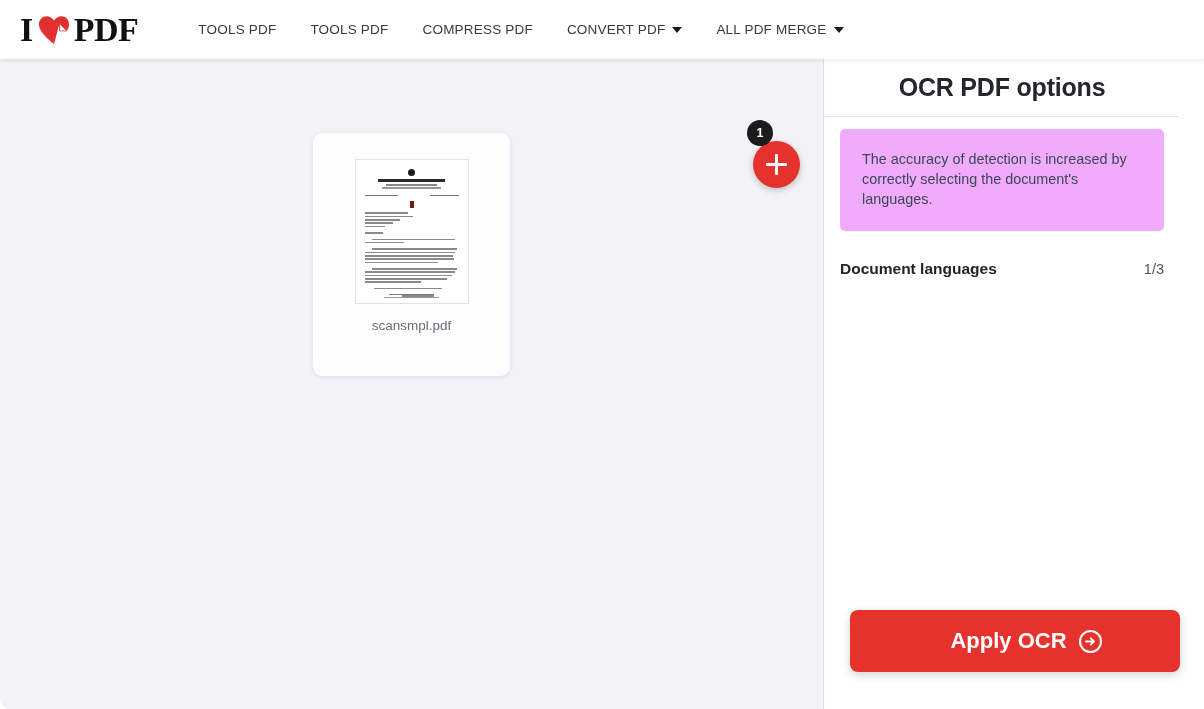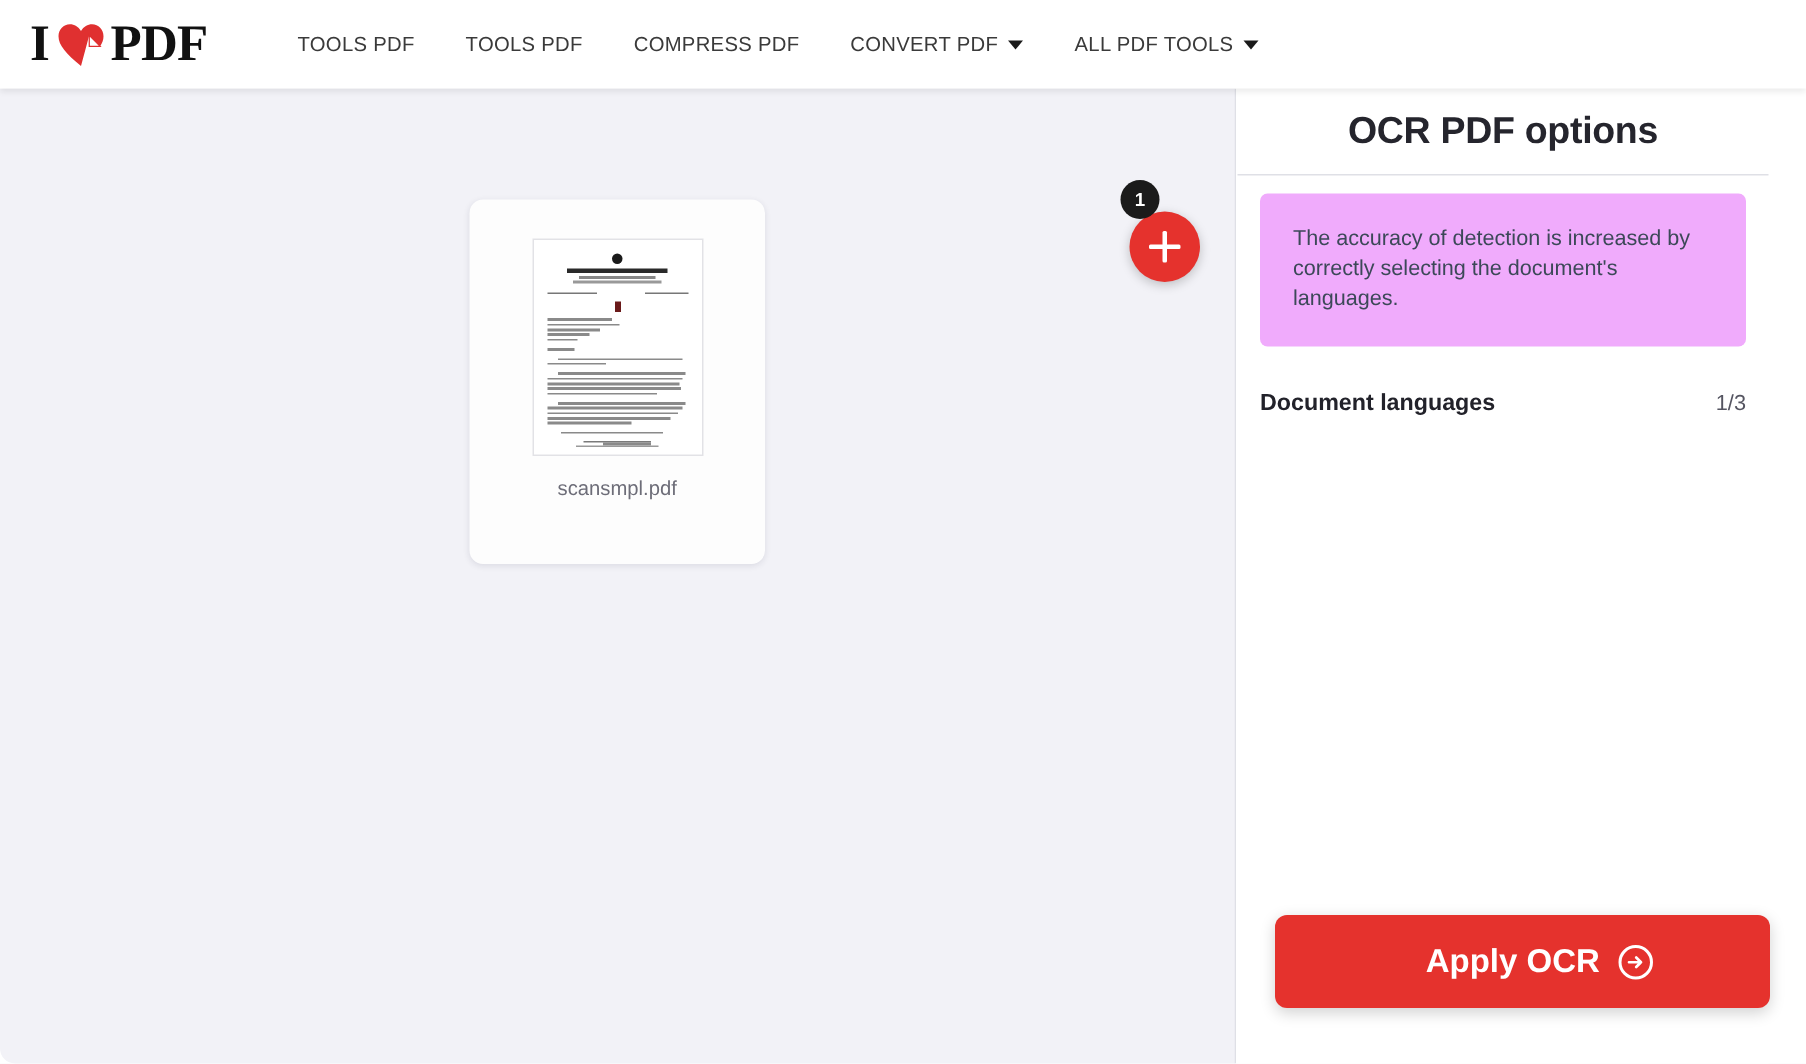--- a/index.html
+++ b/index.html
@@ -397,21 +397,21 @@
       <span>TOOLS PDF</span>
     </div>
     <div class="nav-item">
       <span>COMPRESS PDF</span>
     </div>
     <div class="nav-item">
       <span>CONVERT PDF</span>
       <i class="caret"></i>
     </div>
     <div class="nav-item">
-      <span>ALL PDF TOOLS</span>
+      <span>ALL PDF MERGE</span>
       <i class="caret"></i>
     </div>
   </nav>
 
 </div>
 
 <div class="workspace">
 
   <div class="file-card">
     <div class="thumb">

